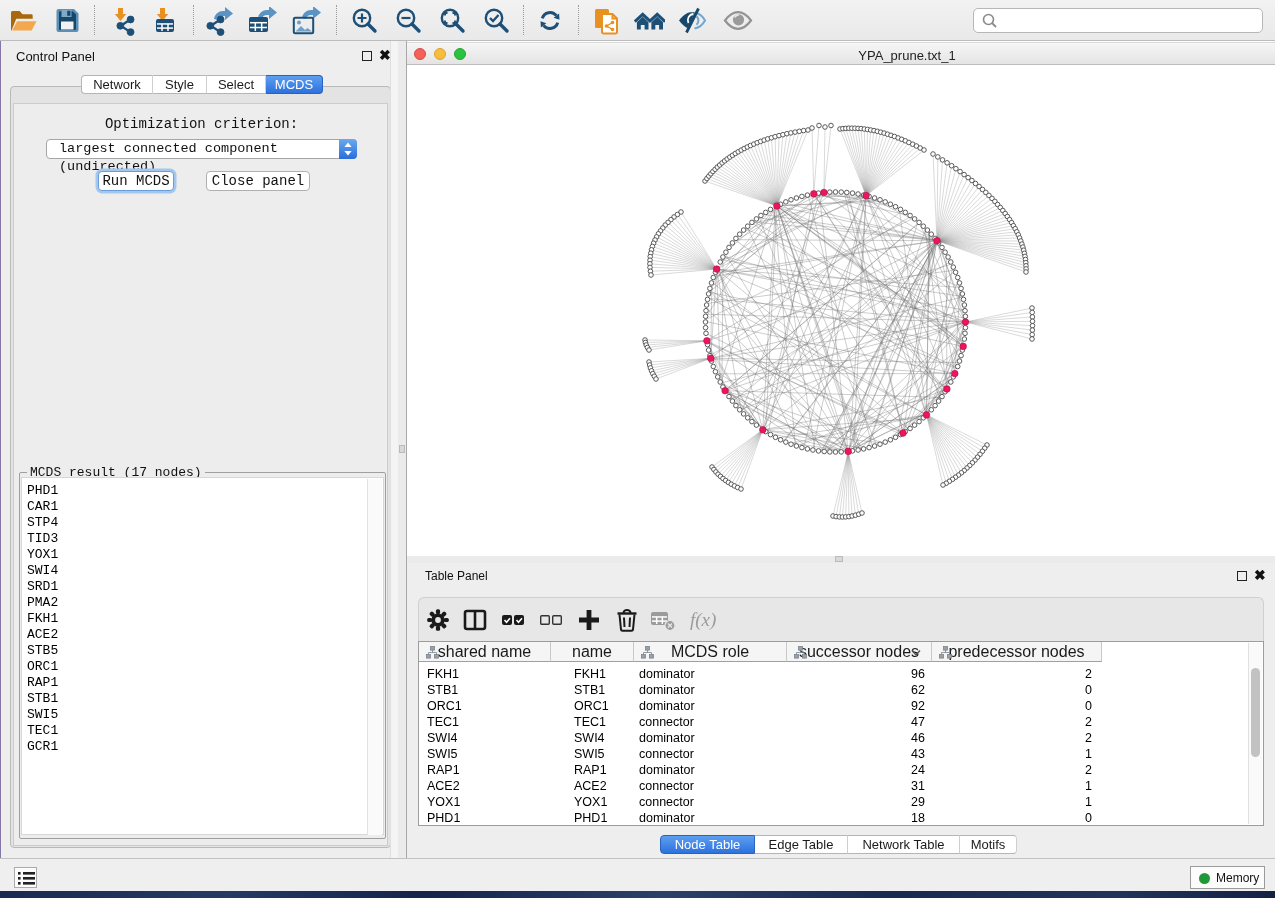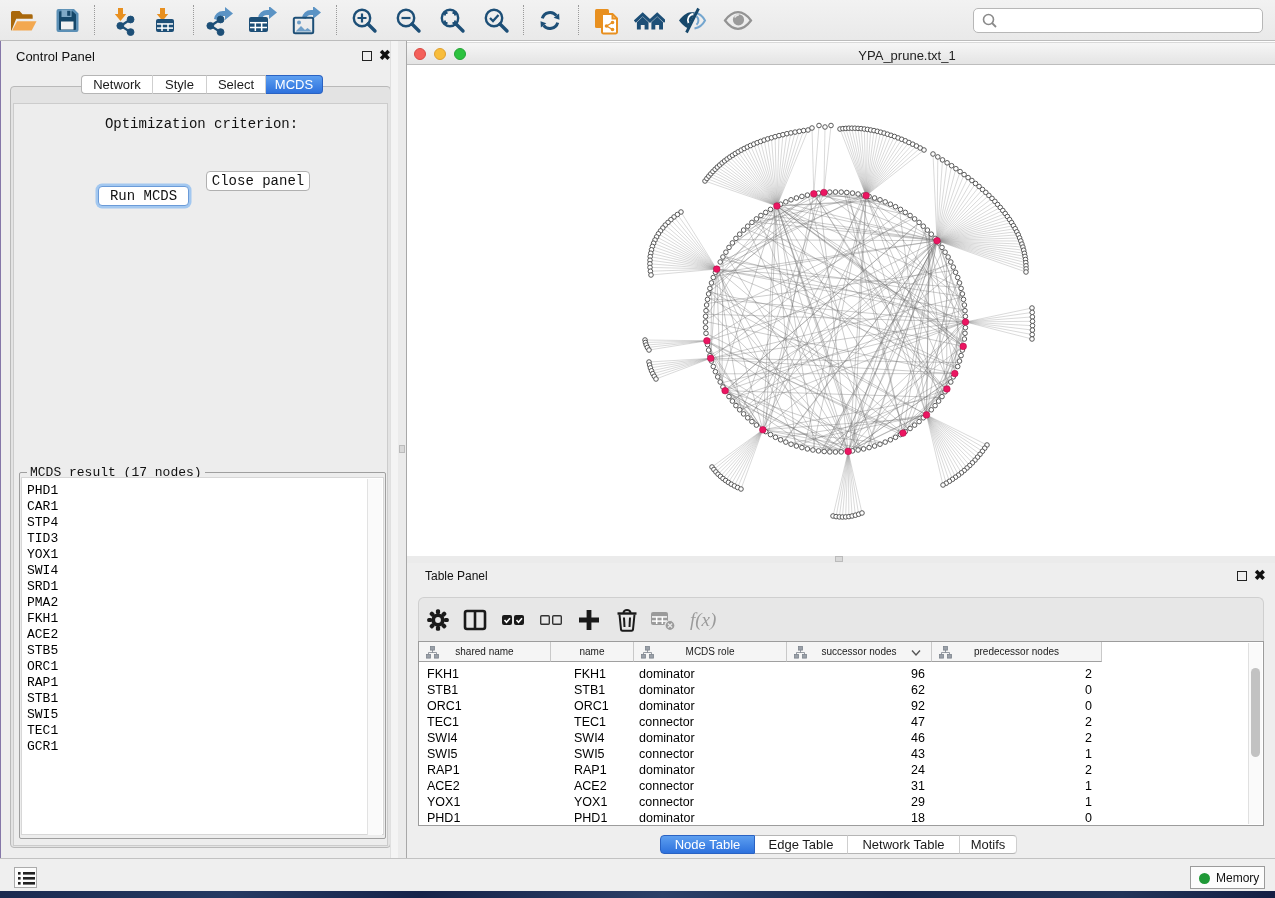--- a/index.html
+++ b/index.html
@@ -51,21 +51,21 @@
 #net-title { position:absolute; left:0; top:5px; width:1000px; text-align:center; font-size:13px; color:#222; }
 #net-canvas { position:absolute; left:0px; top:25px; width:868px; height:490px; background:#fff; }
 
 #tp { position:absolute; left:407px; top:563px; width:868px; height:295px; background:#eeeeee; }
 #tp-title { position:absolute; left:18px; top:6px; font-size:12px; color:#111; }
 #tp-toolbar { position:absolute; left:11px; top:34px; width:846px; height:45px; background:#e7e7e7;
   border:1px solid #cfcfcf; border-radius:6px 6px 0 0; border-bottom:none;}
 #tp-table { position:absolute; left:11px; top:78px; width:846px; height:185px; background:#fff; border:1px solid #9c9c9c; }
 #thead { position:absolute; left:0; top:0; width:844px; height:21px; }
 .th { position:absolute; top:0; height:20px; background:#f5f5f5; border-right:1px solid #c9c9c9;
-  border-bottom:1px solid #a0a0a0; font-size:10px; color:#1a1a1a; text-align:center; line-height:20px; }
+  border-bottom:1px solid #a0a0a0; font-size:16px; color:#1a1a1a; text-align:center; line-height:20px; }
 .td { position:absolute; font-size:12.5px; color:#000; height:16px; line-height:16px; }
 #tsb { position:absolute; right:1px; top:1px; width:14px; height:181px; background:#fafafa; border-left:1px solid #e0e0e0;}
 #tsb-thumb { position:absolute; left:2px; top:25px; width:9px; height:89px; background:#c2c2c2; border-radius:5px;}
 #tp-tabs { position:absolute; left:253px; top:272px; height:19px; }
 .btabseg { position:absolute; top:0; height:19px; background:#fff; border-top:1px solid #b5b5b5;
   border-bottom:1px solid #b5b5b5; border-right:1px solid #cfcfcf; color:#1a1a1a; font-size:13px;
   text-align:center; line-height:18px; }
 
 #status { position:absolute; left:0; top:858px; width:1275px; height:33px; background:#efefef;
   border-top:1px solid #c2c2c2; }
@@ -235,21 +235,29 @@
   <div class="winbtn-x" style="left:378px; top:8px;">✖</div>
   <div id="cp-tabs">
     <div class="tabseg" style="left:0; width:72px; border-left:1px solid #b5b5b5; border-radius:4px 0 0 4px;">Network</div>
     <div class="tabseg" style="left:72px; width:54px;">Style</div>
     <div class="tabseg" style="left:126px; width:59px;">Select</div>
     <div class="tabseg" style="left:185px; width:57px; background:linear-gradient(#5d9ff0,#2d71dd); color:#fff; border-color:#2a62c2; border-radius:0 4px 4px 0;">MCDS</div>
   </div>
   <div id="cp-pane">
     <div id="cp-inner">
       <div id="optlabel">Optimization criterion:</div>
-      <div class="btn" style="left:84px; top:67px; width:91px; box-shadow:0 0 0 2.5px #a3c8f0; border-color:#6b9bd8;margin-top:15px;">Run MCDS</div>
+      <div id="combo">largest connected component (undirected)
+        <div id="combo-btn">
+              <svg width="18" height="20" viewBox="0 0 18 20" style="position:absolute;left:0;top:0">
+                <path d="M9 3.5 l3.6 4.5 h-7.2 z" fill="#fff"></path>
+                <path d="M9 16.5 l-3.6-4.5 h7.2 z" fill="#fff"></path>
+              </svg>
+            </div>
+      </div>
+      <div class="btn" style="left:84px; top:67px; width:76px; box-shadow:0 0 0 2.5px #a3c8f0; border-color:#6b9bd8;">Run MCDS</div>
       <div class="btn" style="left:192px; top:67px; width:104px;">Close panel</div>
       <div id="fieldset">
         <div id="fieldset-legend">MCDS result (17 nodes)</div>
         <div id="mlist">
           <div id="mlist-items">PHD1
 CAR1
 STP4
 TID3
 YOX1
 SWI4

